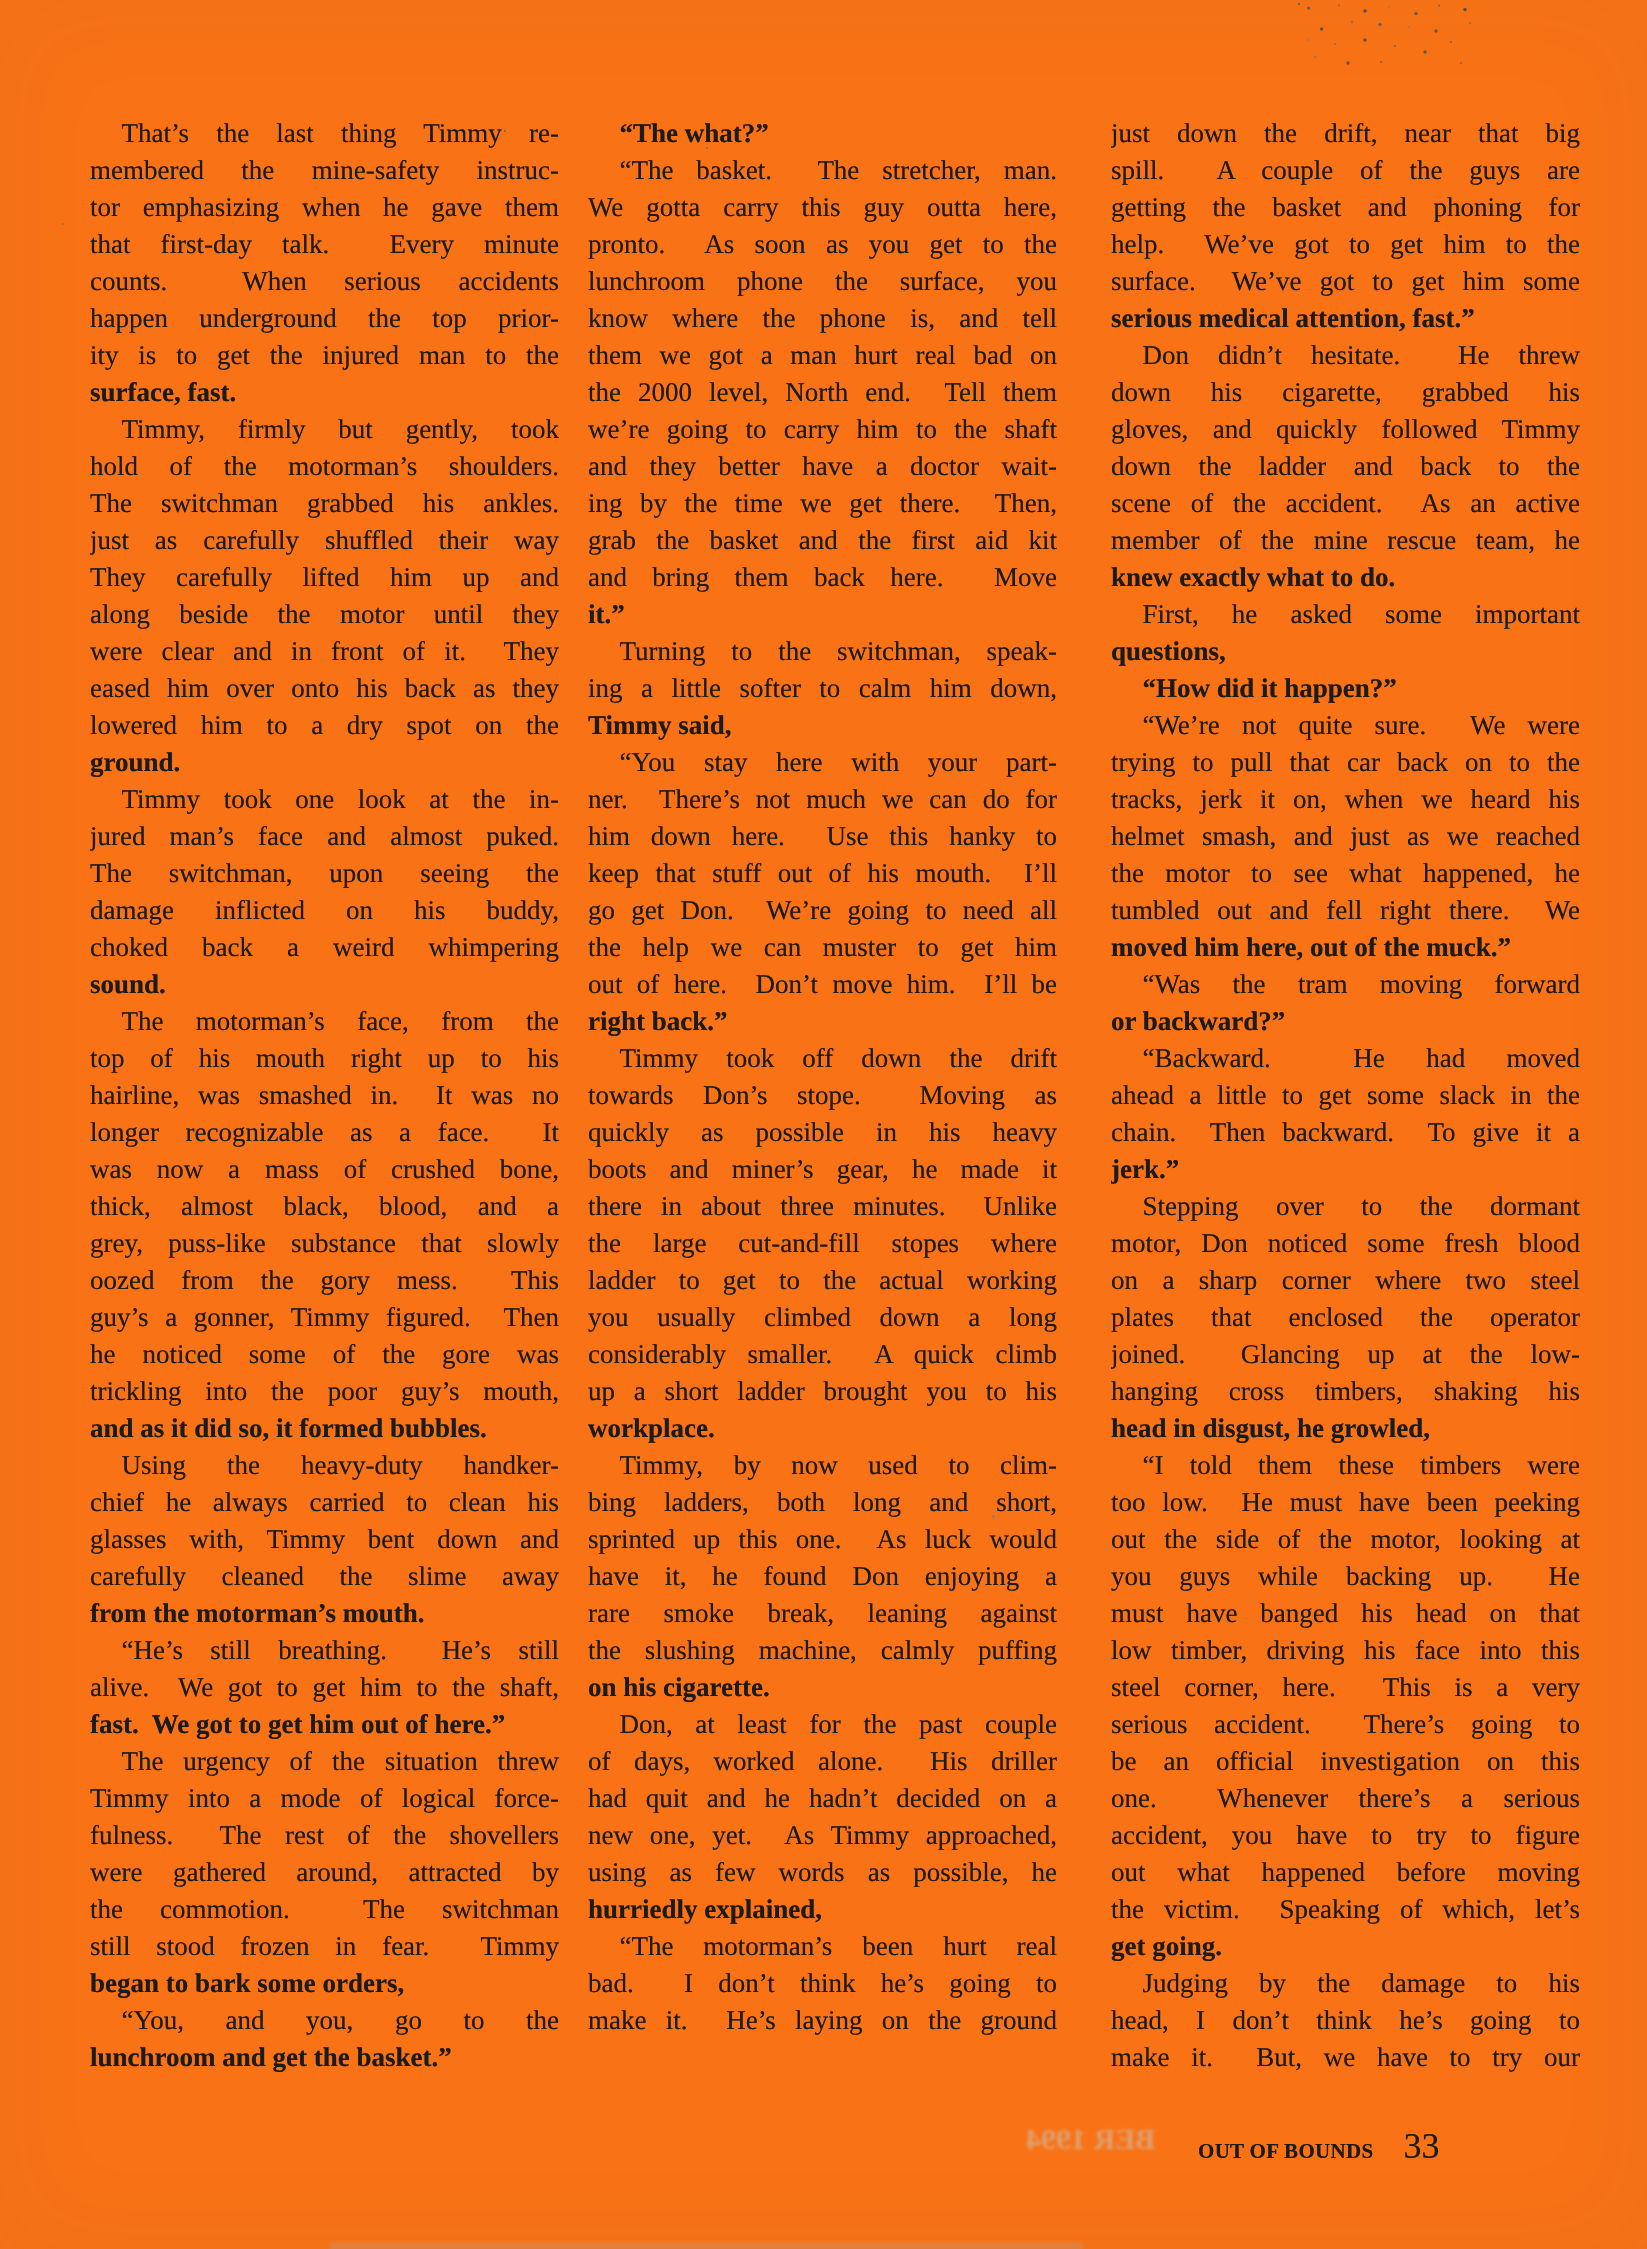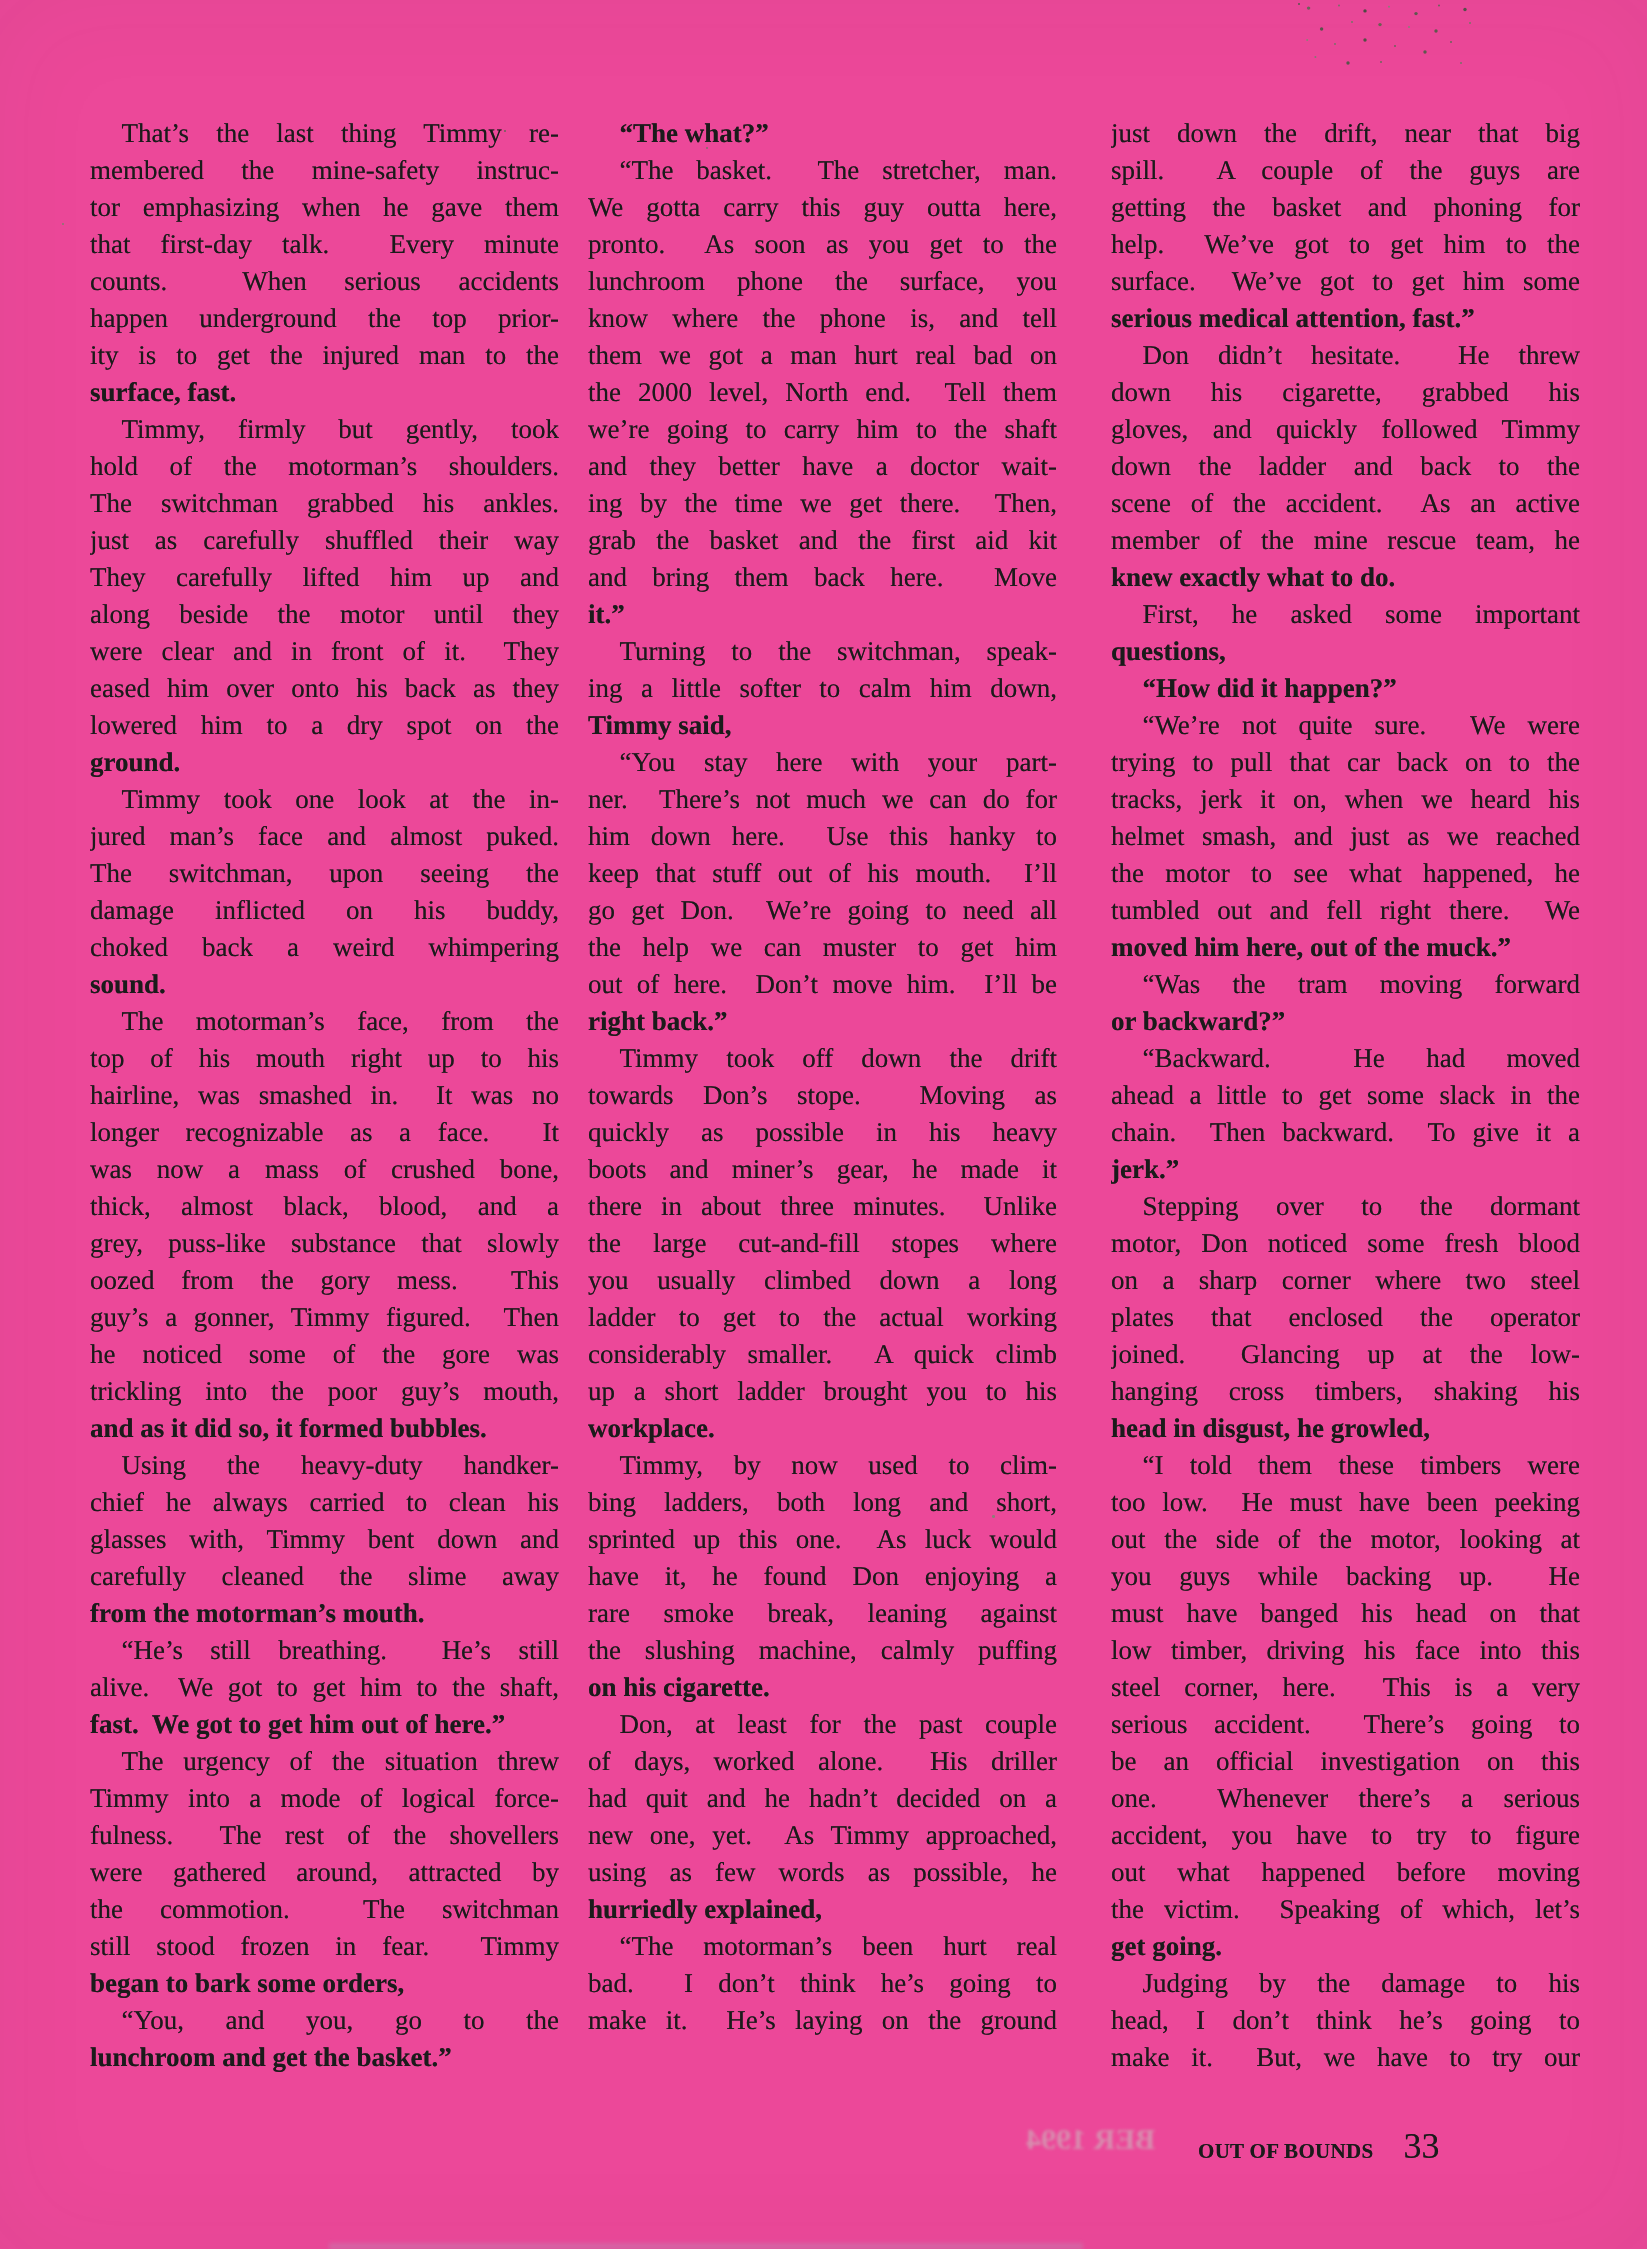--- a/index.html
+++ b/index.html
@@ -1,19 +1,19 @@
 <!DOCTYPE html>
 <html style="font-size:11px"><head>
 <meta charset="utf-8">
 <style>
   html,body{margin:0;padding:0;background:#e8e7e4;}
   .page{
     position:relative;
     width:1648px;height:2250px;
-    background:#ec4899;
+    background:#f97316;
     overflow:hidden;
     font-family:"Liberation Serif", serif;
     color:#1b1b1b;
     box-shadow:inset 0 0 110px rgba(60,60,55,0.05);
   }
   .col{
     position:absolute;top:115px;width:469px;
     font-size:27px;line-height:37px;
     text-rendering:geometricPrecision;
     text-shadow:0 0 0.5px rgba(25,25,25,0.62);
@@ -192,22 +192,22 @@
         <div class="line">out of here.  Don’t move him.  I’ll be</div>
         <div class="line last">right back.”</div>
       </div>
       <div class="para">
         <div class="line indent">Timmy took off down the drift</div>
         <div class="line">towards Don’s stope.  Moving as</div>
         <div class="line">quickly as possible in his heavy</div>
         <div class="line">boots and miner’s gear, he made it</div>
         <div class="line">there in about three minutes.  Unlike</div>
         <div class="line">the large cut-and-fill stopes where</div>
+        <div class="line">ladder to get to the actual working</div>
         <div class="line">you usually climbed down a long</div>
-        <div class="line">ladder to get to the actual working</div>
         <div class="line">considerably smaller.  A quick climb</div>
         <div class="line">up a short ladder brought you to his</div>
         <div class="line last">workplace.</div>
       </div>
       <div class="para">
         <div class="line indent">Timmy, by now used to clim-</div>
         <div class="line">bing ladders, both long and short,</div>
         <div class="line">sprinted up this one.  As luck would</div>
         <div class="line">have it, he found Don enjoying a</div>
         <div class="line">rare smoke break, leaning against</div>

